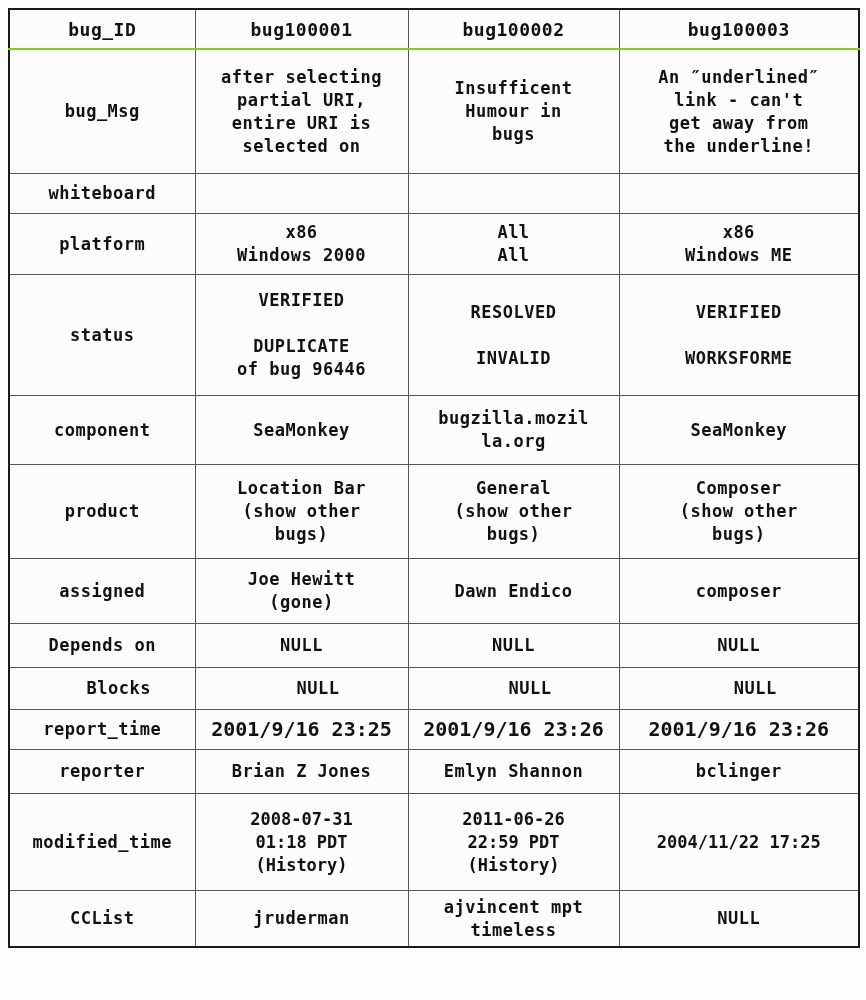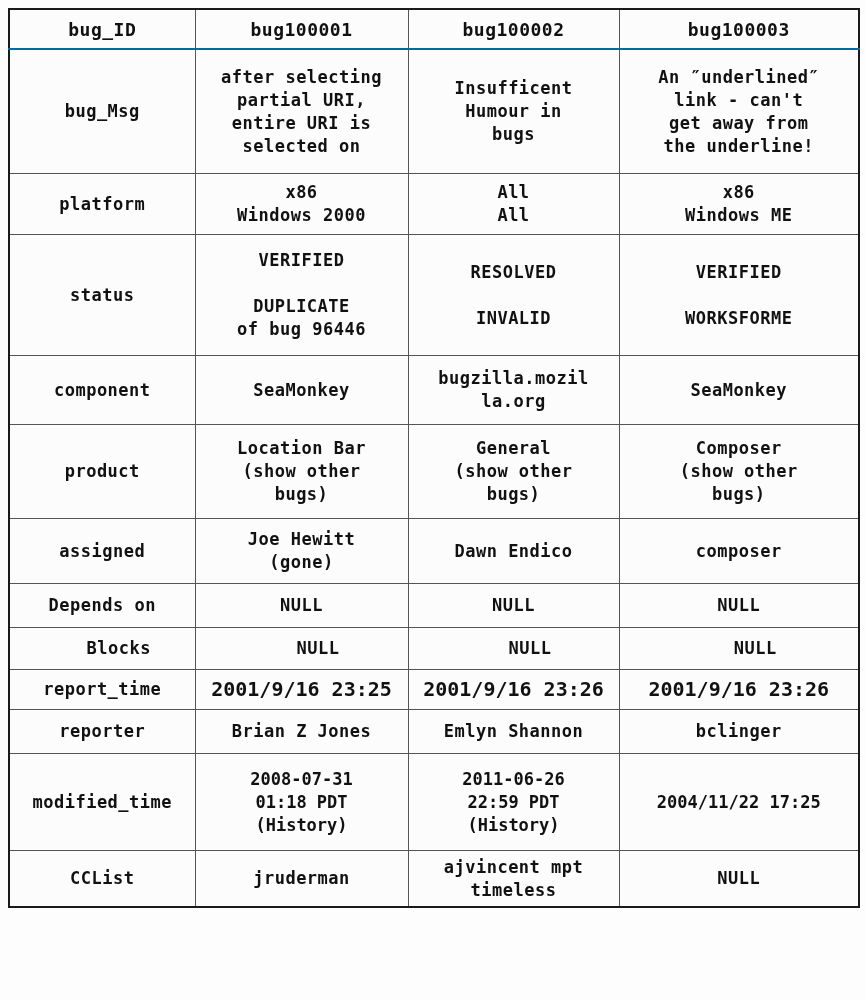--- a/index.html
+++ b/index.html
@@ -53,21 +53,21 @@
     white-space: pre-line;
     word-break: break-word;
     font-family: "DejaVu Sans Mono", "Liberation Mono", monospace;
   }
 
   
   .bug-table {
     border: 2px solid #1a1a1a;
   }
   .bug-table tr.header-row th {
-    border-bottom: 2px solid #0369a1;
+    border-bottom: 2px solid #84cc16;
     border-top: none;
     height: 34px;
     font-size: 18px;
   }
   .bug-table tr.header-row th:first-child {
     border-left: none;
   }
   .bug-table tr.header-row th:last-child {
     border-right: none;
   }
@@ -125,20 +125,26 @@
 entire URI is
 selected on</td>
         <td class="val">Insufficent
 Humour in
 bugs</td>
         <td class="val">An ″underlined″
 link - can't
 get away from
 the underline!</td>
       </tr>
+      <tr class="r-whiteboard">
+        <td class="field-name">whiteboard</td>
+        <td class="val"></td>
+        <td class="val"></td>
+        <td class="val"></td>
+      </tr>
       <tr class="r-platform">
         <td class="field-name">platform</td>
         <td class="val">x86
 Windows 2000</td>
         <td class="val">All
 All</td>
         <td class="val">x86
 Windows ME</td>
       </tr>
       <tr class="r-status">

